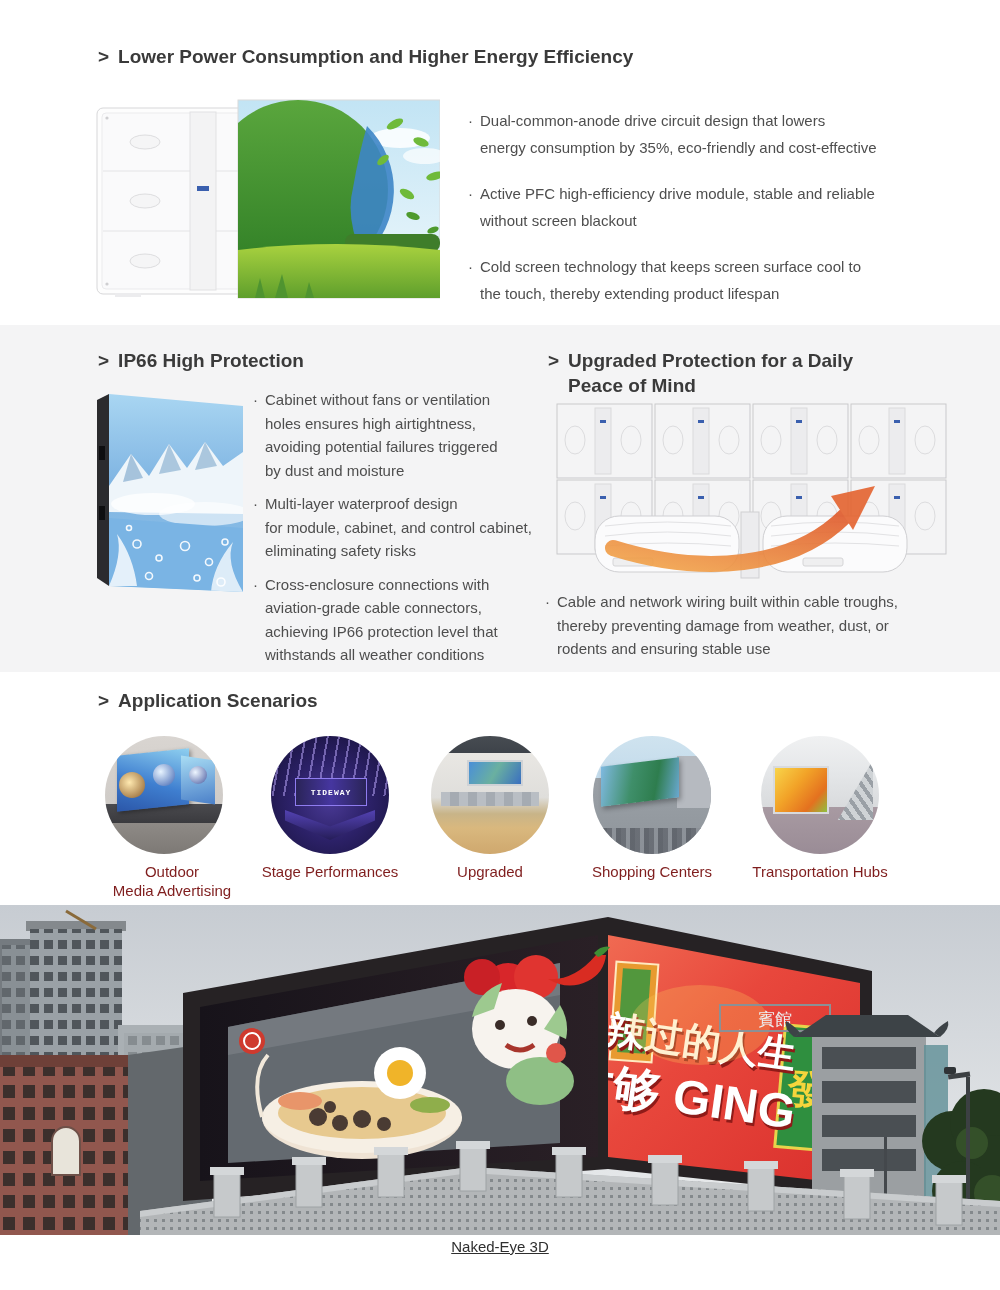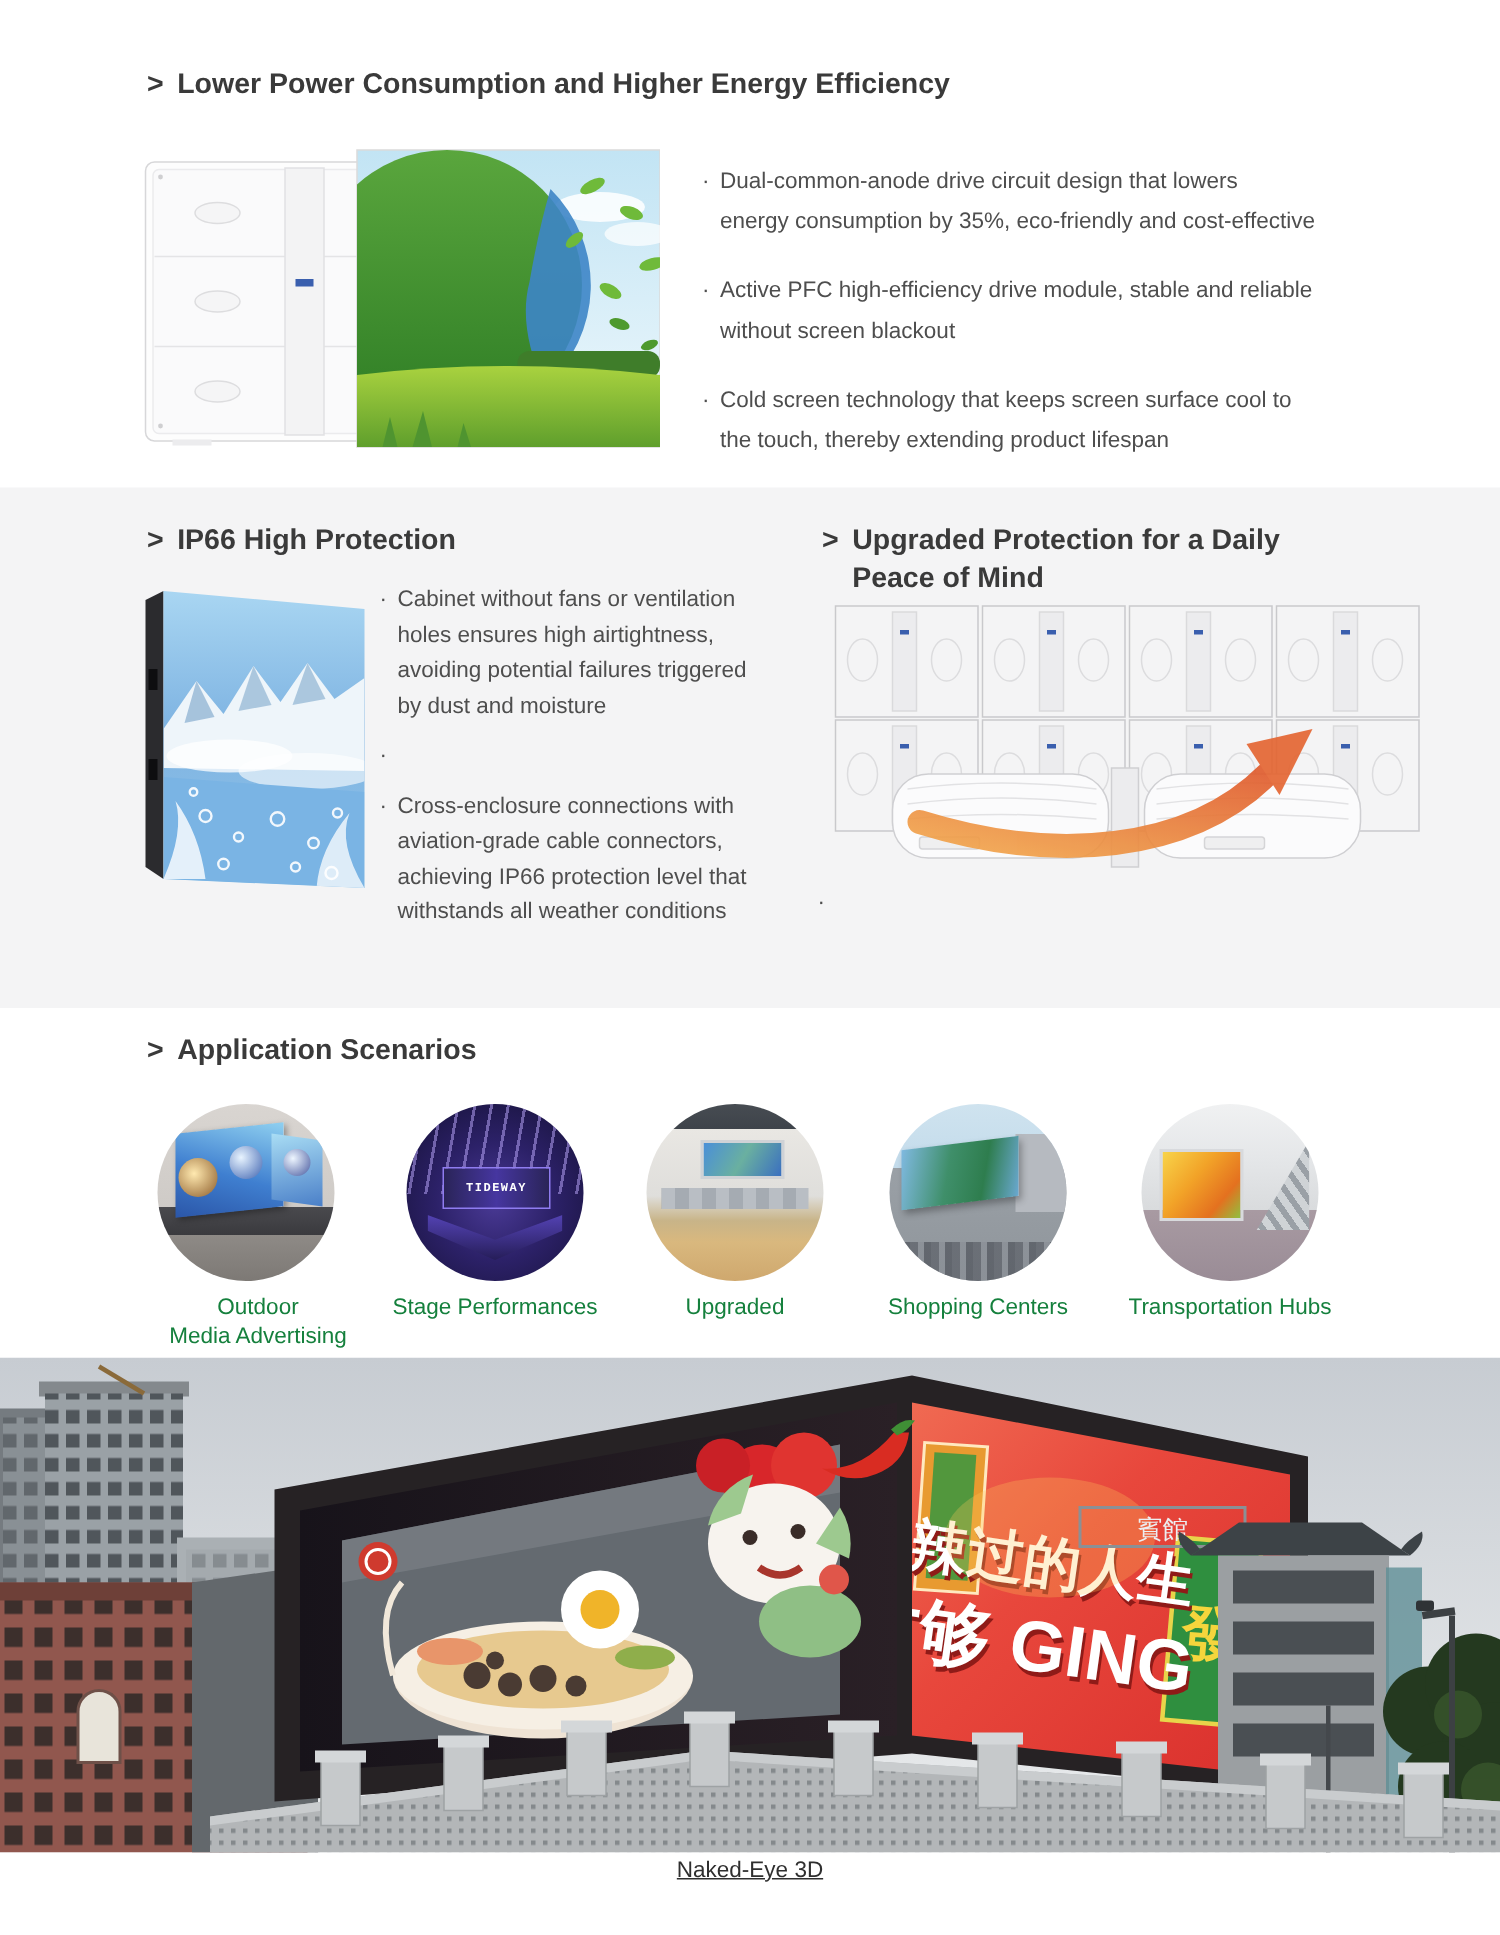--- a/index.html
+++ b/index.html
@@ -14,21 +14,21 @@
   .bi .mk{flex:0 0 12px;}
   .bi .bt{white-space:pre-line;}
   .b-power{font-size:15px;line-height:26.5px;color:#4e4e4e;}
   .b-power .bi{margin-bottom:20px;}
   .b-ip{font-size:15px;line-height:23.5px;color:#4e4e4e;}
   .b-ip .bi{margin-bottom:10px;}
   .band{position:absolute;left:0;top:325px;width:1000px;height:347px;background:#f4f4f5;}
   
   .circle{position:absolute;width:118px;height:118px;border-radius:50%;overflow:hidden;}
   .clabel{position:absolute;top:862px;width:170px;text-align:center;font-size:15px;
-          line-height:19px;color:#15803d;white-space:pre-line;}
+          line-height:19px;color:#7f1d1d;white-space:pre-line;}
   .c1{background:linear-gradient(180deg,#d9d5d1 0%,#cfcbc7 58%,#4a4a4e 58%,#3a3a3e 74%,#8e8a86 74%,#7d7975 100%);}
   .c1 .bb{position:absolute;left:12px;top:16px;width:72px;height:56px;background:linear-gradient(200deg,#8fd0f0 0%,#3f7fd0 55%,#2b56a8 100%);transform:skewY(-6deg);box-shadow:2px 2px 4px rgba(0,0,0,.35);}
   .c1 .bb2{position:absolute;left:76px;top:22px;width:34px;height:44px;background:linear-gradient(160deg,#a9ddf4,#4a7fc8);transform:skewY(8deg);}
   .c1 .orb1{position:absolute;left:48px;top:28px;width:22px;height:22px;border-radius:50%;background:radial-gradient(circle at 35% 35%,#e8f4ff,#3e63b0);}
   .c1 .orb2{position:absolute;left:84px;top:30px;width:18px;height:18px;border-radius:50%;background:radial-gradient(circle at 35% 35%,#eef6ff,#46589e);}
   .c1 .orb3{position:absolute;left:14px;top:36px;width:26px;height:26px;border-radius:50%;background:radial-gradient(circle at 40% 40%,#ffe9b0,#8a5a28);}
   .c2{background:radial-gradient(circle at 50% 55%,#4a3a96 0%,#2c2168 45%,#141033 100%);font-family:Liberation Mono, monospace;}
   .c2 .rays{position:absolute;left:0;top:0;width:118px;height:60px;background:repeating-linear-gradient(100deg,rgba(190,170,255,.5) 0 2px,transparent 2px 11px);}
   .c2 .scr{position:absolute;left:24px;top:42px;width:70px;height:26px;background:linear-gradient(90deg,#2a2458,#4636a0,#2a2458);border:1px solid #8f7cf0;display:flex;align-items:center;justify-content:center;color:#ffffff;font-size:8px;font-weight:bold;letter-spacing:1px;}
   .c2 .chev{position:absolute;left:14px;top:74px;width:90px;height:30px;background:linear-gradient(180deg,#5a48c0,#241c55);clip-path:polygon(0 0,50% 55%,100% 0,100% 35%,50% 100%,0 35%);opacity:.85;}
@@ -195,20 +195,23 @@
   <div class="abs bullets b-ip" style="left:253px;top:388px;width:310px;">
     <div class="bi">
       <span class="mk">·</span>
       <span class="bt">Cabinet without fans or ventilation
 holes ensures high airtightness,
 avoiding potential failures triggered
 by dust and moisture</span>
     </div>
     <div class="bi">
       <span class="mk">·</span>
+      <span class="bt">Multi-layer waterproof design
+for module, cabinet, and control cabinet,
+eliminating safety risks</span>
     </div>
     <div class="bi">
       <span class="mk">·</span>
       <span class="bt">Cross-enclosure connections with
 aviation-grade cable connectors,
 achieving IP66 protection level that
 withstands all weather conditions</span>
     </div>
   </div>
 
@@ -296,20 +299,23 @@
       <g opacity=".9">
         <path d="M60,148 C150,176 240,168 292,116" stroke="url(#og)" stroke-width="16" fill="none" stroke-linecap="round"></path>
         <polygon points="278,96 322,86 300,130" fill="#e4632f"></polygon>
       </g>
     </svg>
   </div>
 
   <div class="abs bullets b-ip" style="left:545px;top:590px;width:420px;">
     <div class="bi">
       <span class="mk">·</span>
+      <span class="bt">Cable and network wiring built within cable troughs,
+thereby preventing damage from weather, dust, or
+rodents and ensuring stable use</span>
     </div>
   </div>
 
   <div class="abs h2" style="left:98px;top:688px;">
     <span class="arr">&gt;</span>
     <span class="htxt">Application Scenarios</span>
   </div>
 
   <div class="circle c1" style="left:105px;top:736px;">
     <div class="bb"></div>

